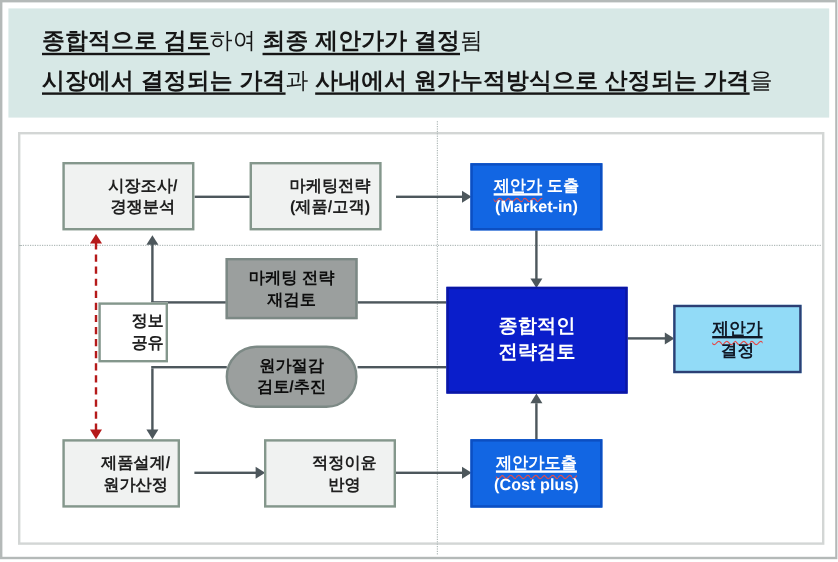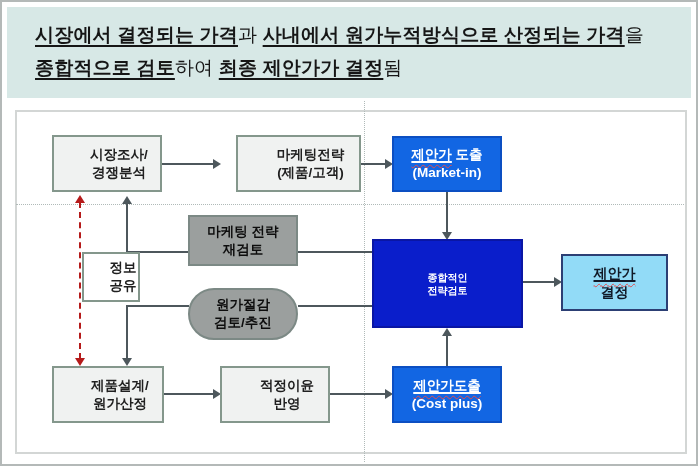--- a/index.html
+++ b/index.html
@@ -45,34 +45,34 @@
   .ah-down{border-left:5px solid transparent;border-right:5px solid transparent;border-top:8px solid var(--line);}
   .red-dash{position:absolute;width:0;border-left:2px dashed var(--red);}
   .ah-up.red{border-bottom-color:var(--red);}
   .ah-down.red{border-top-color:var(--red);}
   
   .bx{position:absolute;display:flex;align-items:center;justify-content:center;text-align:center;
       white-space:pre-line;font-size:13.5px;line-height:1.3;box-sizing:border-box;}
   .bx-light{background:var(--box-light-bg);border:2px solid var(--box-light-border);font-weight:600;color:#202020;padding-left:24px;}
   .bx-gray{background:var(--box-gray-bg);border:2px solid var(--box-gray-border);font-weight:600;color:#0d0d0d;}
   .bx-blue{background:var(--box-blue-bg);border:2px solid var(--box-blue-border);color:#ffffff;flex-direction:column;font-weight:600;}
-  .bx-navy{background:var(--box-navy-bg);border:2px solid var(--box-navy-border);color:#ffffff;font-weight:700;font-size:10px;}
+  .bx-navy{background:var(--box-navy-bg);border:2px solid var(--box-navy-border);color:#ffffff;font-weight:700;font-size:16px;}
   .bx-sky{background:var(--box-sky-bg);border:2px solid var(--box-sky-border);color:#101826;flex-direction:column;font-weight:700;font-size:14px;}
   .wavy{text-decoration:underline wavy #e34b4b;text-decoration-thickness:1px;text-underline-offset:5px;}
   .uline{text-decoration:underline;text-decoration-thickness:1.5px;text-underline-offset:2px;}
 </style>
 </head>
 <body>
 
 <div class="outer-frame"></div>
 
 <div class="header-panel">
   <div class="header-text">
+    <div><span class="seg-strong">종합적으로 검토</span><span class="seg-plain">하여 </span><span class="seg-strong">최종 제안가가 결정</span><span class="seg-plain">됨</span></div>
     <div><span class="seg-strong">시장에서 결정되는 가격</span><span class="seg-plain">과 </span><span class="seg-strong">사내에서 원가누적방식으로 산정되는 가격</span><span class="seg-plain">을</span></div>
-    <div><span class="seg-strong">종합적으로 검토</span><span class="seg-plain">하여 </span><span class="seg-strong">최종 제안가가 결정</span><span class="seg-plain">됨</span></div>
   </div>
 </div>
 
 <div class="container-border"></div>
 <div class="v-guide"></div>
 <div class="h-guide"></div>
 
 <div class="red-dash" style="left:79px;top:202px;height:157px;"></div>
 <div class="ah ah-up red" style="left:75px;top:195px;"></div>
 <div class="ah ah-down red" style="left:75px;top:358px;"></div>
@@ -104,21 +104,21 @@
 
 <div class="vline" style="left:446px;top:336px;height:31px;"></div>
 <div class="ah ah-up" style="left:442px;top:328px;"></div>
 
 <div class="hline" style="left:523px;top:281px;width:32px;"></div>
 <div class="ah ah-right" style="left:554px;top:277px;"></div>
 
 <div class="bx bx-light" style="left:52px;top:135px;width:110px;height:57px;">시장조사/
 경쟁분석</div>
 
-<div class="bx bx-light" style="left:236px;top:135px;width:125px;height:57px;">마케팅전략
+<div class="bx bx-light" style="left:208px;top:135px;width:110px;height:57px;">마케팅전략
 (제품/고객)</div>
 
 <div class="bx bx-blue" style="left:392px;top:136px;width:110px;height:56px;">
   <div><span class="wavy"><span class="uline">제안가</span></span><span> 도출</span></div>
   <div>(Market-in)</div>
 </div>
 
 <div class="bx bx-gray" style="left:188px;top:215px;width:110px;height:51px;">마케팅 전략
 재검토</div>
 
@@ -129,21 +129,21 @@
 전략검토</div>
 
 <div class="bx bx-sky" style="left:561px;top:254px;width:107px;height:57px;">
   <div><span class="wavy"><span class="uline">제안가</span></span></div>
   <div>결정</div>
 </div>
 
 <div class="bx bx-light" style="left:44px;top:252px;width:58px;height:50px;background:#ffffff;margin-left:38px;">정보
 공유</div>
 
-<div class="bx bx-light" style="left:52px;top:366px;width:112px;height:57px;">제품설계/
+<div class="bx bx-light" style="left:52px;top:366px;width:98px;height:57px;">제품설계/
 원가산정</div>
 
 <div class="bx bx-light" style="left:220px;top:366px;width:110px;height:57px;">적정이윤
 반영</div>
 
 <div class="bx bx-blue" style="left:392px;top:366px;width:110px;height:57px;">
   <div><span class="wavy"><span class="uline">제안가도출</span></span><span></span></div>
   <div>(Cost plus)</div>
 </div>
 

